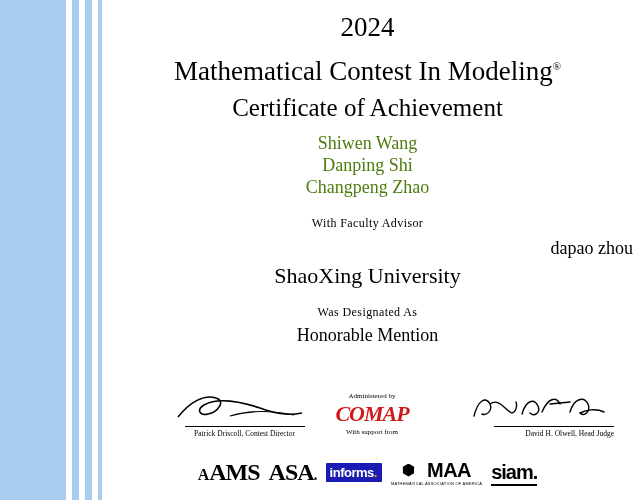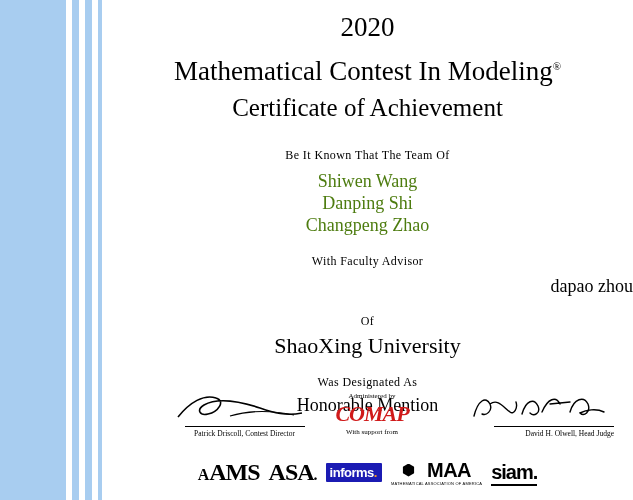--- a/index.html
+++ b/index.html
@@ -285,40 +285,38 @@
   <div class="band band-wide"></div>
   <div class="band band-gap1"></div>
   <div class="band band-thin1"></div>
   <div class="band band-gap2"></div>
   <div class="band band-thin2"></div>
   <div class="band band-gap3"></div>
   <div class="band band-thin3"></div>
 
   <div class="content">
 
-    <div class="year">2020</div>
+    <div class="year">2024</div>
 
     <div class="title-main">
       <span>Mathematical Contest In Modeling</span><span class="reg">®</span>
     </div>
 
     <div class="title-sub">Certificate of Achievement</div>
 
-    <div class="small-label lbl-known">Be It Known That The Team Of</div>
 
     <div class="names">
       <div class="name-line">Shiwen Wang</div>
       <div class="name-line">Danping Shi</div>
       <div class="name-line">Changpeng Zhao</div>
     </div>
 
     <div class="small-label lbl-advisor">With Faculty Advisor</div>
     <div class="advisor-name">dapao zhou</div>
 
-    <div class="small-label lbl-of">Of</div>
     <div class="school">ShaoXing University</div>
 
     <div class="small-label lbl-designated">Was Designated As</div>
     <div class="award">Honorable Mention</div>
 
     <div class="sig-area">
 
       <div class="sig-block sig-mid">
         <div class="admin-label">Administered by</div>
         <div class="comap-logo">COMAP</div>

